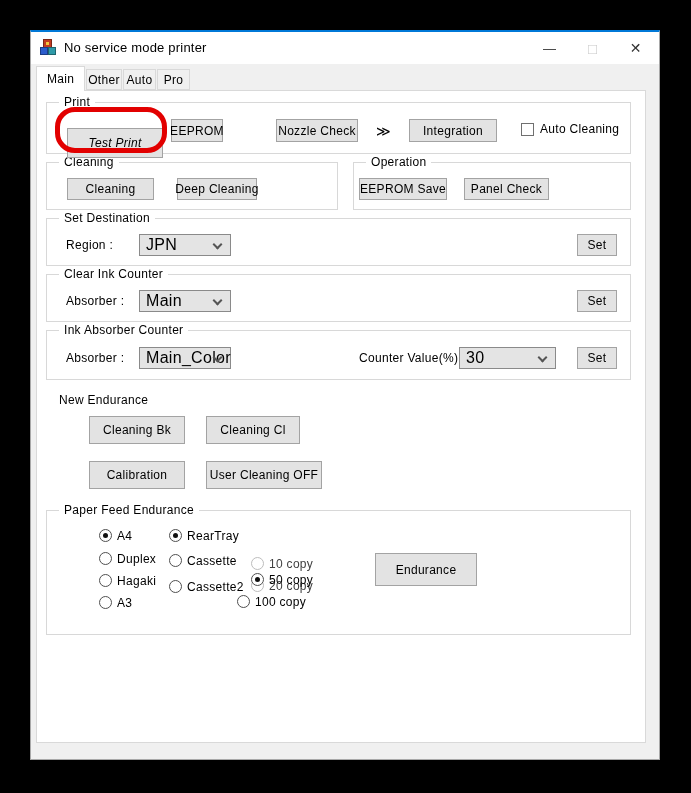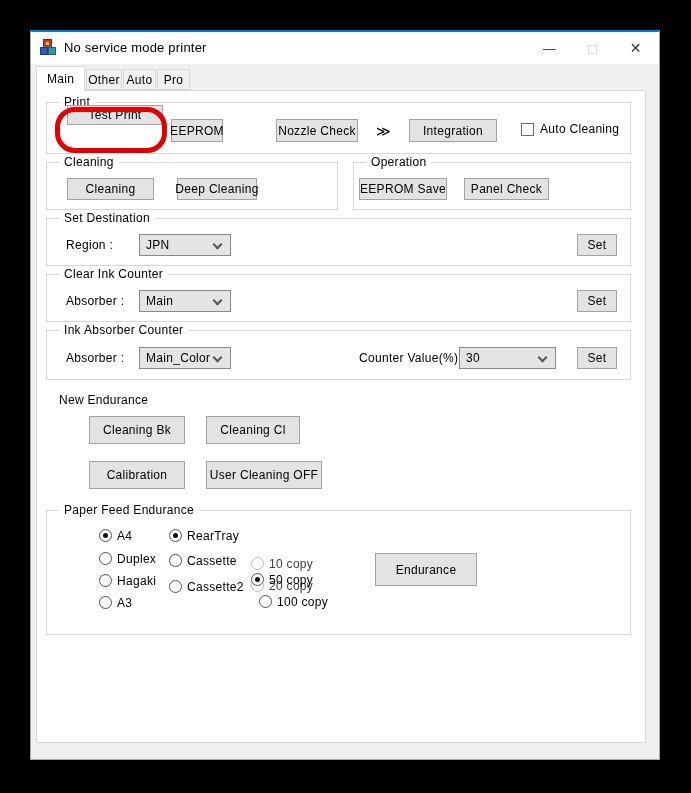--- a/index.html
+++ b/index.html
@@ -37,21 +37,21 @@
   
   .group { position: absolute; border: 1px solid #d8d8d8; z-index: 2; }
   .legend { position: absolute; top: -8px; left: 12px; background: #fff; padding: 0 5px;
             font-size: 12px; letter-spacing: .3px; white-space: nowrap; }
   .plain-label { position: absolute; font-size: 12px; letter-spacing: .3px; z-index: 2; white-space: nowrap; }
   
   .btn { position: absolute; background: #e3e3e3; border: 1px solid #a3a3a3; z-index: 4;
          display: flex; align-items: center; justify-content: center;
          font-size: 12px; letter-spacing: .3px; white-space: nowrap; cursor: default; }
   .combo { position: absolute; background: #e4e4e4; border: 1px solid #8a8a8a; z-index: 4;
-           display: flex; align-items: center; padding-left: 6px; font-size: 12px; letter-spacing: .3px; }
+           display: flex; align-items: center; padding-left: 6px; font-size: 16px; letter-spacing: .3px; }
   .chev { position: absolute; right: 9px; top: 6px; width: 7px; height: 7px;
           border-right: 2px solid #555; border-bottom: 2px solid #555; transform: rotate(45deg); }
   .check-row { position: absolute; display: flex; align-items: center; gap: 6px; z-index: 4;
                font-size: 12px; letter-spacing: .3px; }
   .checkbox { width: 13px; height: 13px; background: #fff; border: 1px solid #707070; flex: 0 0 13px; }
   .radio { position: absolute; display: flex; align-items: center; gap: 5px; z-index: 4;
            font-size: 12px; letter-spacing: .3px; height: 15px; white-space: nowrap; }
   .circ { width: 13px; height: 13px; border: 1px solid #505050; border-radius: 50%;
           background: #fff; position: relative; flex: 0 0 13px; }
   .radio.checked .circ::after { content: ""; position: absolute; left: 3px; top: 3px;
@@ -90,21 +90,21 @@
   <div class="tab t2">Other</div>
   <div class="tab t3">Auto</div>
   <div class="tab t4">Pro</div>
 
   <div class="page"></div>
 
   <div class="group" style="left:15px;top:70px;width:585px;height:52px;">
     <span class="legend">Print</span>
   </div>
   <div class="annotation-ring" style="left:24px;top:75px;width:112px;height:46px;"></div>
-  <div class="btn" style="left:36px;top:73px;width:96px;height:20px;">Test Print</div>
+  <div class="btn" style="left:36px;top:96px;width:96px;height:30px;font-style:italic;">Test Print</div>
   <div class="btn" style="left:140px;top:87px;width:52px;height:23px;">EEPROM</div>
   <div class="btn" style="left:245px;top:87px;width:82px;height:23px;">Nozzle Check</div>
   <div class="chevrons-sep" style="left:345px;top:91px;">≫</div>
   <div class="btn" style="left:378px;top:87px;width:88px;height:23px;">Integration</div>
   <div class="check-row" style="left:490px;top:90px;">
     <span class="checkbox"></span>
     <span>Auto Cleaning</span>
   </div>
 
   <div class="group" style="left:15px;top:130px;width:292px;height:48px;">
@@ -199,20 +199,20 @@
     <span>10 copy</span>
   </div>
   <div class="radio disabled" style="left:220px;top:518px;">
     <span class="circ"></span>
     <span>20 copy</span>
   </div>
   <div class="radio checked" style="left:220px;top:540px;">
     <span class="circ"></span>
     <span>50 copy</span>
   </div>
-  <div class="radio" style="left:228px;top:562px;">
+  <div class="radio" style="left:206px;top:562px;">
     <span class="circ"></span>
     <span>100 copy</span>
   </div>
 
   <div class="btn" style="left:344px;top:521px;width:102px;height:33px;">Endurance</div>
 
 </div>
 
 </body></html>

